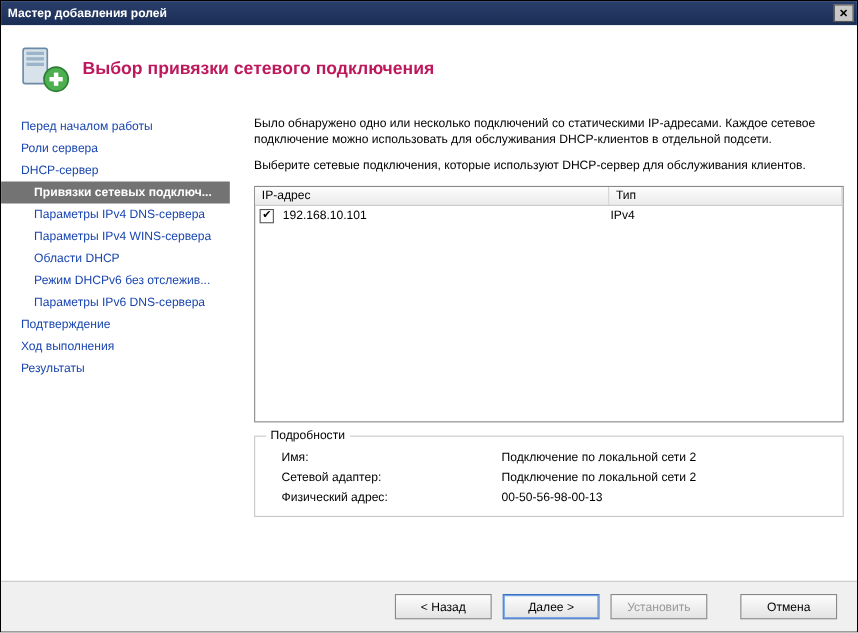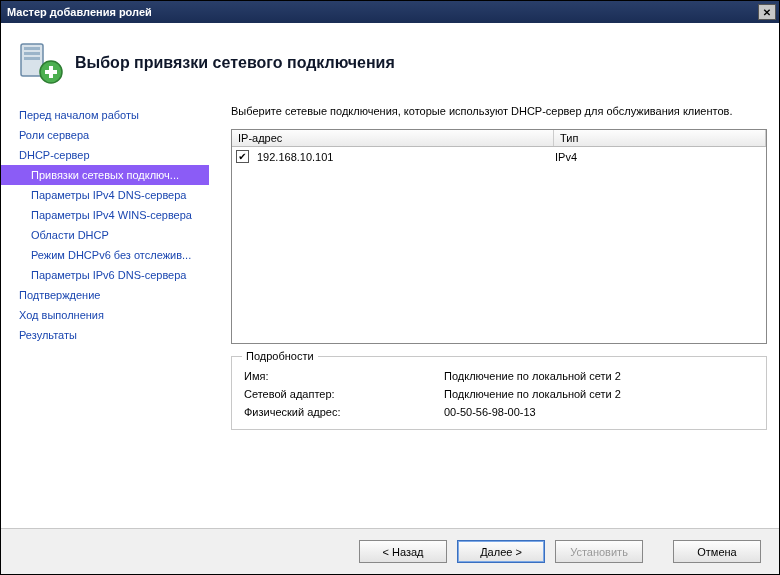--- a/index.html
+++ b/index.html
@@ -3,40 +3,40 @@
 <meta charset="utf-8">
 <style>
   * { box-sizing: border-box; }
   html, body { margin: 0; padding: 0; font-family: Tahoma, Arial, sans-serif; font-size: 11px; background: #fff; }
   .window { width: 780px; height: 575px; border: 1px solid #000; background: #fff; display: flex; flex-direction: column; }
   .titlebar { background: linear-gradient(to bottom, #2a3f6a, #1a2d55); color: #fff; height: 22px; display: flex; align-items: center; padding: 0 3px 0 6px; font-weight: bold; font-size: 11px; }
   .titlebar .title-text { flex: 1; }
   .close-btn { width: 18px; height: 16px; background: #c8c8c8; border: 1px solid #555; display: flex; align-items: center; justify-content: center; font-weight: bold; font-size: 10px; color: #000; cursor: default; }
   .header { display: flex; align-items: center; padding: 10px 16px 0 16px; height: 72px; border-bottom: 2px solid #fff; background: #fff; }
   .header-icon { width: 46px; height: 46px; margin-right: 12px; position: relative; }
-  .header-title { font-size: 16px; font-weight: bold; color: #0f172a; }
+  .header-title { font-size: 16px; font-weight: bold; color: #be185d; }
   .body { flex: 1; display: flex; min-height: 0; }
   .sidebar { width: 208px; background: #fff; border-right: 0; padding: 10px 0 16px 0; }
   .sidebar-item { padding: 4px 8px 4px 18px; color: #1a46b0; cursor: default; white-space: nowrap; overflow: hidden; text-overflow: ellipsis; }
   .sidebar-item.sub { padding-left: 30px; }
-  .sidebar-item.sel { background: #8b5cf6; color: #fff; }
+  .sidebar-item.sel { background: #737373; color: #fff; font-weight: bold; }
   .main { flex: 1; padding: 10px 12px 8px 22px; display: flex; flex-direction: column; background: #fff; }
   .intro { line-height: 1.35; margin-bottom: 10px; }
   .instr { margin-bottom: 12px; }
   .conn-label { margin-bottom: 4px; }
   .table-wrap { border: 1px solid #888; flex: 0 0 215px; background: #fff; }
   .thead { display: flex; background: #f2f2f2; border-bottom: 1px solid #bbb; }
   .th { padding: 2px 6px; border-right: 1px solid #ccc; background: linear-gradient(to bottom,#fdfdfd,#ebebeb); }
   .th.addr { flex: 0 0 322px; }
   .th.type { flex: 1; }
   .trow { display: flex; padding: 3px 4px; align-items: center; }
   .check { width: 13px; height: 13px; border: 1px solid #555; background: #fff; margin-right: 8px; display: inline-flex; align-items: center; justify-content: center; font-size: 10px; line-height: 1; }
   .trow .addr { flex: 0 0 298px; }
   .trow .type { flex: 1; }
-  .details { margin-top: 12px; border: 1px solid #c8c8c8; padding: 10px 12px 8px 12px; position: relative; }
+  .details { margin-top: 12px; border: 1px solid #c8c8c8; padding: 10px 12px 8px 24px; position: relative; }
   .details-legend { position: absolute; top: -7px; left: 10px; background: #fff; padding: 0 4px; }
   .drow { display: flex; padding: 3px 0; }
   .drow .lbl { flex: 0 0 200px; }
   .drow .val { flex: 1; }
   .buttonbar { height: 46px; border-top: 1px solid #c8c8c8; display: flex; align-items: center; justify-content: flex-end; padding: 0 18px; gap: 10px; background: #f0f0f0; }
   .buttonbar .spacer { width: 10px; }
   button.win { font-family: inherit; font-size: 11px; height: 23px; padding: 0 8px; border: 1px solid #888; background: linear-gradient(to bottom,#fdfdfd,#e3e3e3); cursor: default; min-width: 88px; }
   button.win.default { border: 1px solid #3a6fbf; box-shadow: 0 0 0 1px #7aa7e6 inset; }
   button.win:disabled { color: #999; }
 </style>
@@ -78,20 +78,21 @@
       <div class="sidebar-item sub">Параметры IPv4 WINS-сервера</div>
       <div class="sidebar-item sub">Области DHCP</div>
       <div class="sidebar-item sub">Режим DHCPv6 без отслежив...</div>
       <div class="sidebar-item sub">Параметры IPv6 DNS-сервера</div>
       <div class="sidebar-item">Подтверждение</div>
       <div class="sidebar-item">Ход выполнения</div>
       <div class="sidebar-item">Результаты</div>
     </div>
 
     <div class="main">
+      <div class="intro">Было обнаружено одно или несколько подключений со статическими IP-адресами. Каждое сетевое подключение можно использовать для обслуживания DHCP-клиентов в отдельной подсети.</div>
       <div class="instr">Выберите сетевые подключения, которые используют DHCP-сервер для обслуживания клиентов.</div>
 
       <div class="table-wrap">
         <div class="thead">
           <div class="th addr">IP-адрес</div>
           <div class="th type">Тип</div>
         </div>
         <div class="trow">
           <span class="check">
             <span>✔</span>

